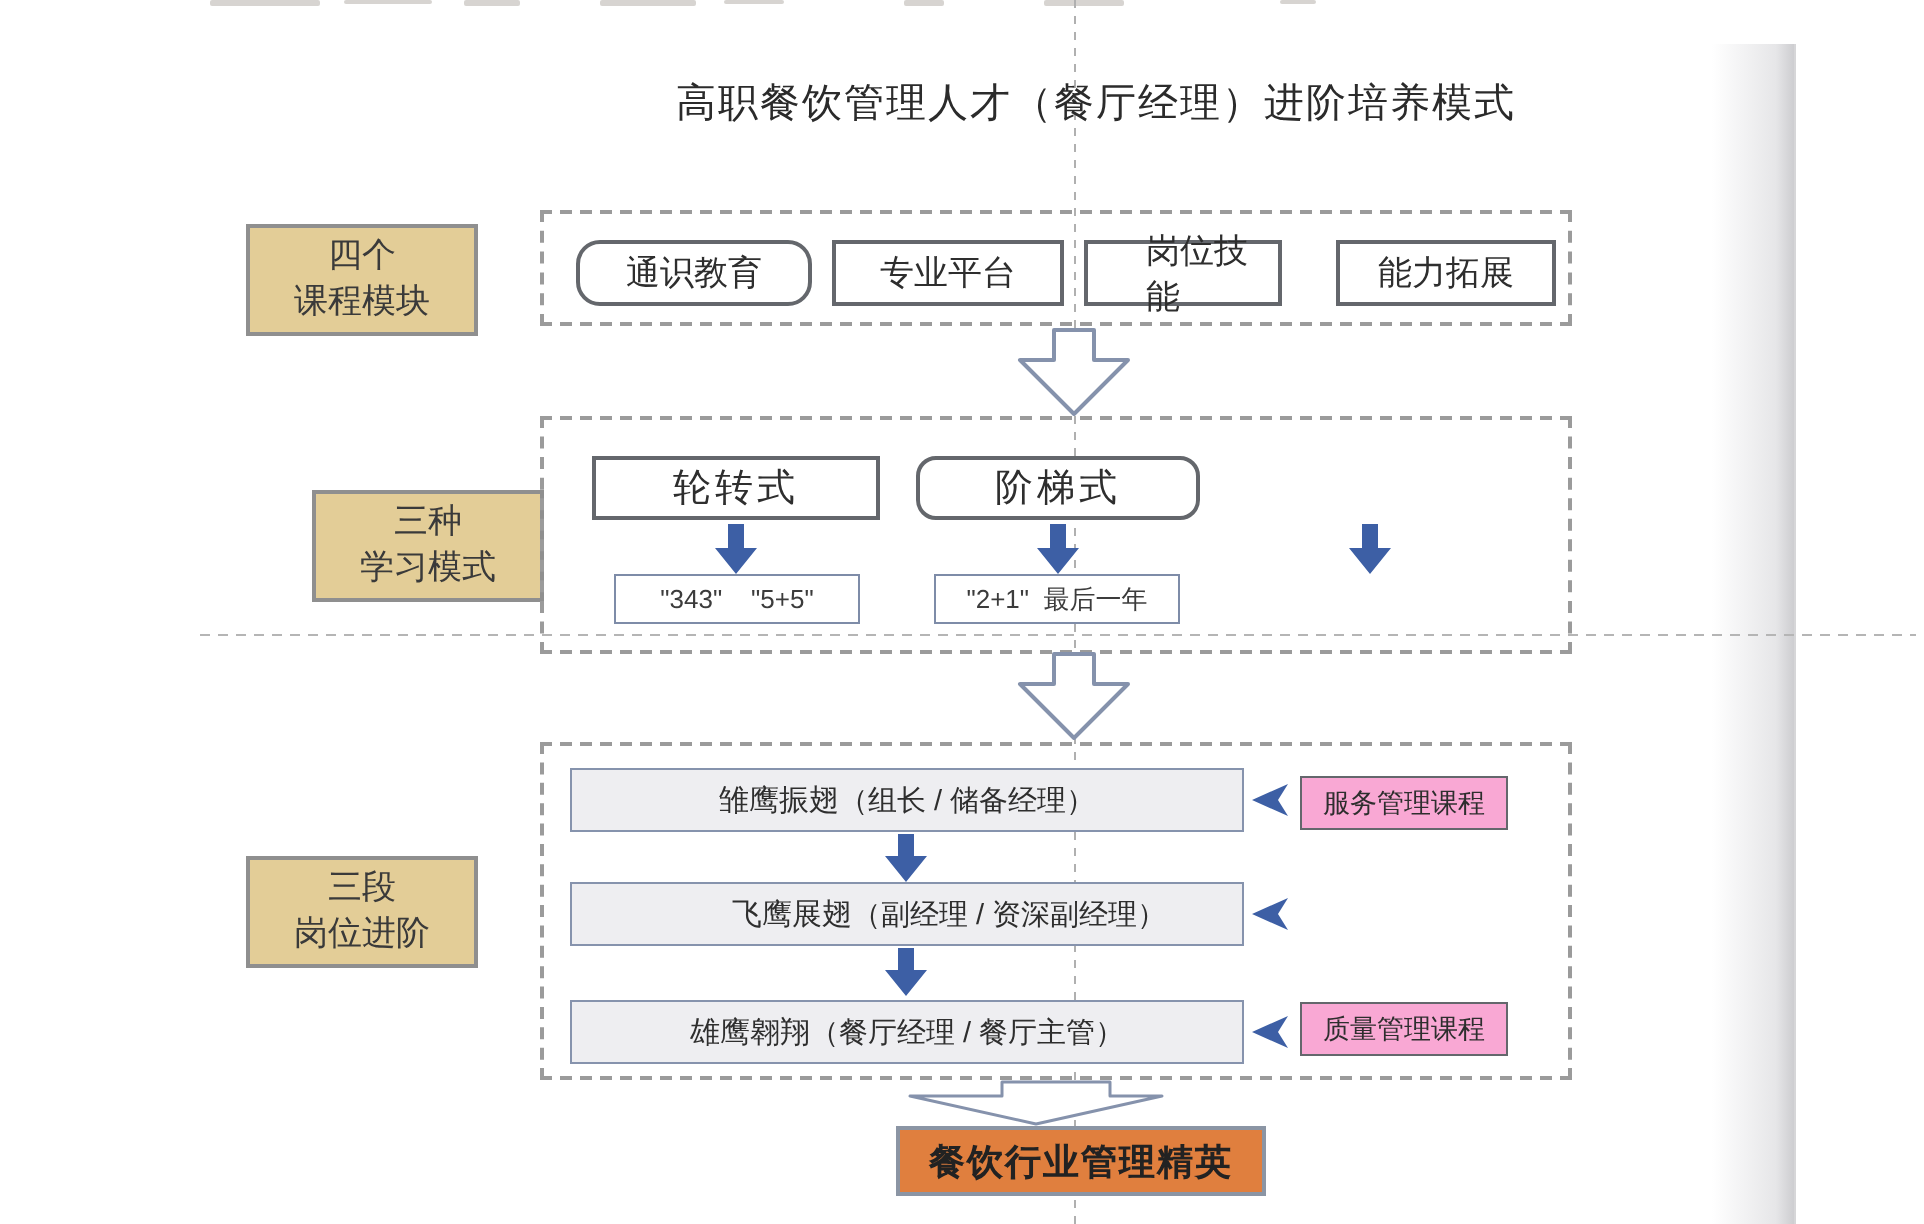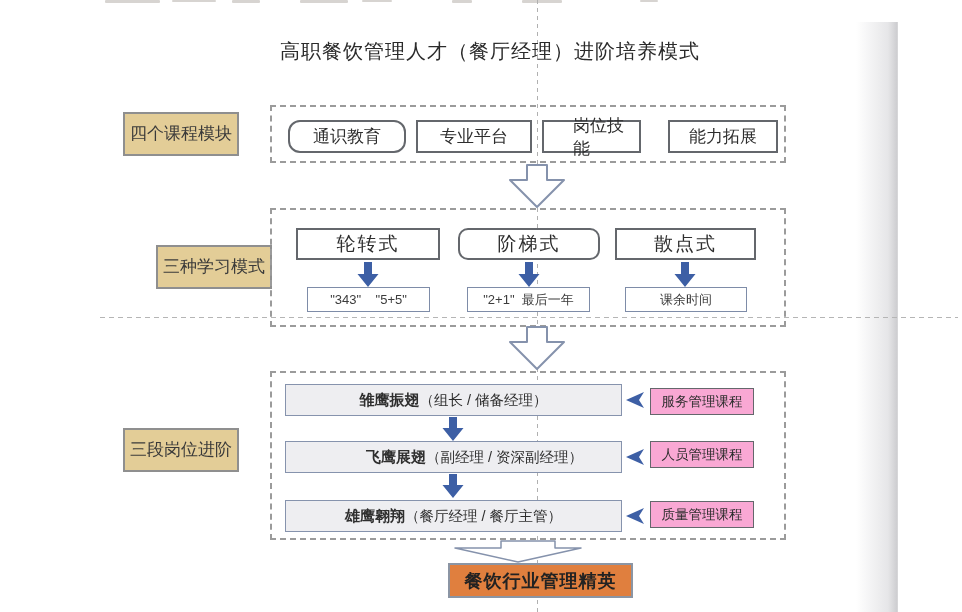--- a/index.html
+++ b/index.html
@@ -21,28 +21,28 @@
     position:absolute; left:537px; top:0; width:1px; height:612px;
     background:repeating-linear-gradient(to bottom,#b0b0b0 0 4px, transparent 4px 8px);
   }
   .hguide {
     position:absolute; left:100px; top:317px; width:858px; height:1px;
     background:repeating-linear-gradient(to right,#b5b5b5 0 5px, transparent 5px 9px);
   }
   
   .title {
     position:absolute; left:280px; top:38px; width:478px; height:28px;
-    text-align:left; font-family:"Liberation Serif","DejaVu Serif",serif;
+    text-align:right; font-family:"Liberation Serif","DejaVu Serif",serif;
     font-size:20px; letter-spacing:1px; color:#2b2b2b;
   }
   
   .side-label {
-    position:absolute; left:123px; width:116px; height:44px;
+    position:absolute; left:123px; width:116px; height:56px;
     background:#e3cd97; border:2px solid #8f8f8f;
-    display:flex; flex-direction:row; align-items:center; justify-content:center;
+    display:flex; flex-direction:column; align-items:center; justify-content:center;
     font-size:17px; line-height:1.35; color:#3a3a3a; text-align:center;
   }
   
   .dashed-box { position:absolute; left:270px; width:516px; border:2px dashed #9b9b9b; }
   
   .wbox {
     position:absolute; background:#fff; border:2px solid #64676c;
     display:flex; align-items:center; justify-content:center;
     font-size:17px; color:#2e2e2e;
   }
@@ -58,21 +58,21 @@
     display:flex; align-items:center; justify-content:center;
     font-size:13.5px; color:#2e2e2e;
   }
   
   .stage-bar {
     position:absolute; left:285px; width:337px; height:32px;
     background:#eeeef1; border:1.5px solid #8693ad;
     display:flex; align-items:center; justify-content:center;
     font-size:14.5px; color:#2e2e2e; white-space:pre;
   }
-  .stage-bar .stage-name { font-weight:bold; font-size:15px; }
+  .stage-bar .stage-name { font-weight:normal; font-size:15px; }
   
   .arrow-abs { position:absolute; line-height:0; }
   
   .result-box {
     position:absolute; left:448px; top:563px; width:185px; height:35px;
     background:#e07f3e; border:2px solid #8b95a4;
     display:flex; align-items:center; justify-content:center;
     font-size:18px; letter-spacing:1px; color:#222; font-weight:600;
   }
 </style>
@@ -113,41 +113,39 @@
   </div>
 
   <div class="side-label" style="top:245px;margin-left:33px;">
     <span>三种</span>
     <span>学习模式</span>
   </div>
   <div class="dashed-box" style="top:208px;height:119px;"></div>
 
   <div class="wbox mode-box" style="left:296px;top:228px;width:144px;height:32px;">轮转式</div>
   <div class="wbox mode-box" style="left:458px;top:228px;width:142px;height:32px;border-radius:10px;">阶梯式</div>
-  <div class="wbox mode-box" style="left:615px;top:228px;width:141px;height:32px;">散点式</div>
 
   <div class="arrow-abs" style="left:357px;top:262px;">
     <svg width="22" height="25" viewBox="0 0 22 25">
         <path d="M7 0 H15 V12 H21.5 L11 25 L0.5 12 H7 Z" fill="#3d5fa5"></path>
       </svg>
   </div>
   <div class="arrow-abs" style="left:518px;top:262px;">
     <svg width="22" height="25" viewBox="0 0 22 25">
         <path d="M7 0 H15 V12 H21.5 L11 25 L0.5 12 H7 Z" fill="#3d5fa5"></path>
       </svg>
   </div>
   <div class="arrow-abs" style="left:674px;top:262px;">
     <svg width="22" height="25" viewBox="0 0 22 25">
         <path d="M7 0 H15 V12 H21.5 L11 25 L0.5 12 H7 Z" fill="#3d5fa5"></path>
       </svg>
   </div>
 
   <div class="sub-box" style="left:307px;top:287px;width:123px;height:25px;">"343"    "5+5"</div>
   <div class="sub-box" style="left:467px;top:287px;width:123px;height:25px;">"2+1"  最后一年</div>
-  <div class="sub-box" style="left:625px;top:287px;width:122px;height:25px;">课余时间</div>
 
   <div class="arrow-abs" style="left:507px;top:326px;">
     <svg width="60" height="44" viewBox="0 0 60 44">
       <path d="M20 1 H40 V16 H57 L30 43 L3 16 H20 Z" fill="#ffffff" stroke="#8592ac" stroke-width="2" stroke-linejoin="round"></path>
     </svg>
   </div>
 
   <div class="side-label" style="top:428px;">
     <span>三段</span>
     <span>岗位进阶</span>
@@ -171,21 +169,20 @@
   </div>
 
   <div class="stage-bar" style="top:441px;padding-left:42px;">
     <span class="stage-name">飞鹰展翅</span><span>（副经理 / 资深副经理）</span>
   </div>
   <div class="arrow-abs" style="left:626px;top:449px;">
     <svg width="18" height="16" viewBox="0 0 18 16">
         <polygon points="18,0 0,8 18,16 13,8" fill="#3d5fa5"></polygon>
       </svg>
   </div>
-  <div class="course-box" style="top:441px;">人员管理课程</div>
 
   <div class="arrow-abs" style="left:442px;top:474px;">
     <svg width="22" height="24" viewBox="0 0 22 24">
         <path d="M7 0 H15 V11 H21.5 L11 24 L0.5 11 H7 Z" fill="#3d5fa5"></path>
       </svg>
   </div>
 
   <div class="stage-bar" style="top:500px;">
     <span class="stage-name">雄鹰翱翔</span><span>（餐厅经理 / 餐厅主管）</span>
   </div>

